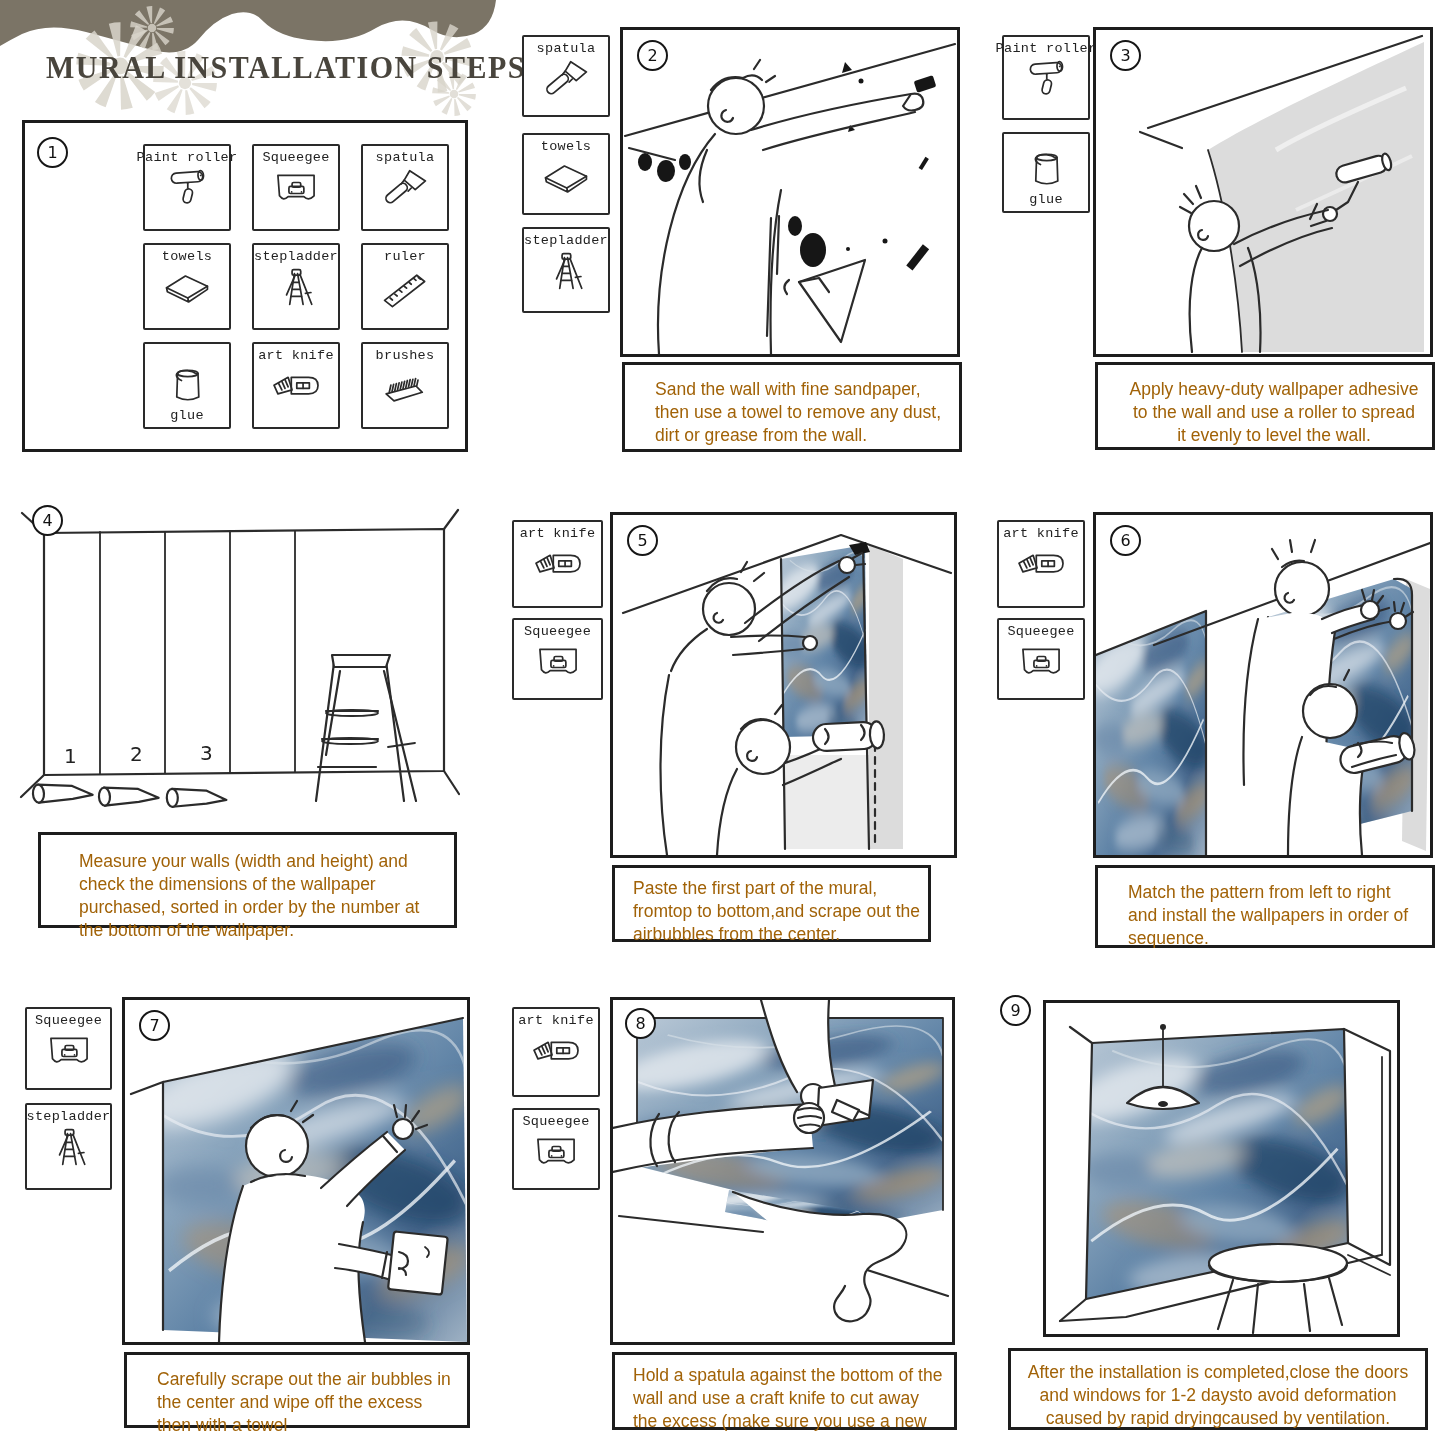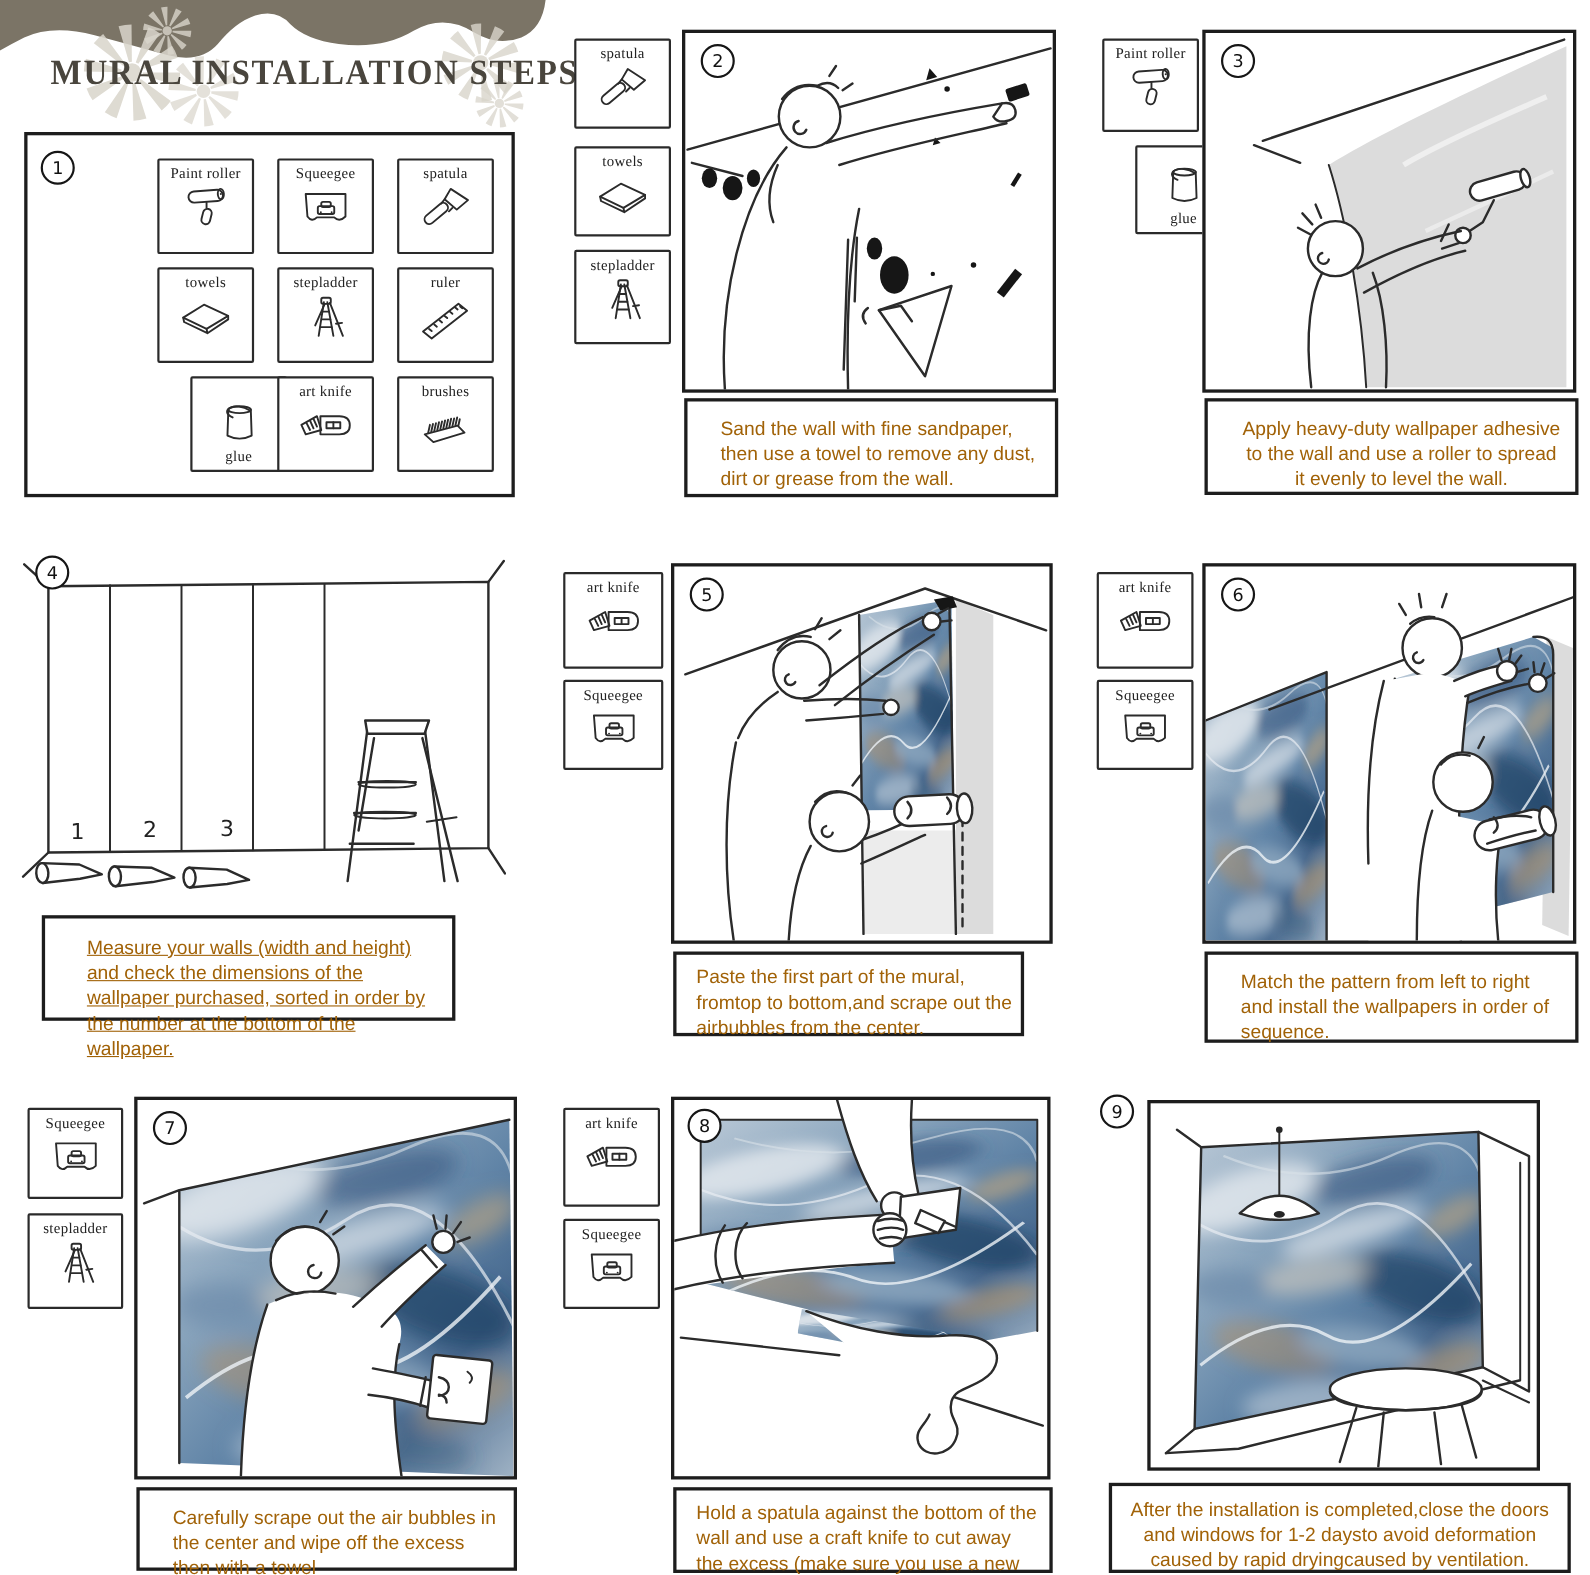--- a/index.html
+++ b/index.html
@@ -14,22 +14,22 @@
   .main-box{position:absolute;border:3px solid #1d1d1d;background:#fff;box-sizing:border-box;}
   .cap{position:absolute;border:3px solid #1d1d1d;background:#fff;box-sizing:border-box;
        font-family:"Liberation Sans",sans-serif;font-size:17.5px;line-height:1.32;
        color:#a16207;padding:13px 12px 0 30px;}
   .cap.pad-lg{padding:15px 12px 0 38px;}
   .cap.tight{padding:9px 8px 0 18px;}
   .cap.center{text-align:center;padding:10px 8px 0 8px;}
   .tool-box{position:absolute;border:2.5px solid #2a2a2a;border-radius:2px;background:#fff;
             box-sizing:border-box;display:flex;flex-direction:column;align-items:center;
             padding-top:4px;}
-  .tool-box.label-bottom{flex-direction:column-reverse;padding:2px 0 4px;margin-left:30px;}
-  .tool-label{font-family:Liberation Serif, serif;font-size:13.5px;color:#222;
+  .tool-box.label-bottom{flex-direction:column-reverse;padding:2px 0 4px;}
+  .tool-label{font-family:Liberation Mono, monospace;font-size:13.5px;color:#222;
               letter-spacing:.3px;white-space:nowrap;}
   .tool-icon{width:62px;height:44px;flex:0 0 auto;margin-top:1px;}
   .badge{position:absolute;width:27px;height:27px;border:2.5px solid #161616;border-radius:50%;
          display:flex;align-items:center;justify-content:center;background:#fff;
          font-family:"DejaVu Sans",sans-serif;font-size:16px;color:#111;z-index:5;}
   
   .side-label{position:absolute;left:8px;top:100px;width:122px;text-align:center;
               font-family:"DejaVu Sans",sans-serif;font-weight:bold;font-size:20px;
               color:#1b1b1b;line-height:2.0;}
   .tools-grid{position:absolute;left:118px;top:21px;display:grid;
@@ -338,21 +338,21 @@
     <g>
       <path class="ln" d="M316,158 L298,296 M368,156 L386,296"></path>
       <path class="wf" d="M314,150 h58 l-4,12 h-52 z"></path>
       <path class="ln" d="M308,206 h52 M304,234 h56 M300,262 h58"></path>
       <ellipse class="ln1" cx="334" cy="208" rx="26" ry="3"></ellipse>
       <ellipse class="ln1" cx="332" cy="236" rx="28" ry="3"></ellipse>
       <path class="ln" d="M366,166 L398,296 M322,166 L308,250"></path>
       <path class="ln1" d="M370,242 L397,238"></path>
     </g>
   </svg>
-  <div class="cap pad-lg" style="left:38px;top:832px;width:376px;height:96px;text-decoration:underline;">Measure your walls (width and height) and check the dimensions of the wallpaper purchased, sorted in order by the number at the bottom of the wallpaper.</div>
+  <div class="cap pad-lg" style="left:38px;top:832px;width:419px;height:96px;">Measure your walls (width and height) and check the dimensions of the wallpaper purchased, sorted in order by the number at the bottom of the wallpaper.</div>
 
   <div class="tool-box" style="left:512px;top:520px;width:91px;height:88px;">
     <span class="tool-label">art knife</span>
     <svg class="tool-icon" viewBox="0 0 64 56">
         <use href="#i-knife"></use>
       </svg>
   </div>
   <div class="tool-box" style="left:512px;top:618px;width:91px;height:82px;">
     <span class="tool-label">Squeegee</span>
     <svg class="tool-icon" viewBox="0 0 64 56">

